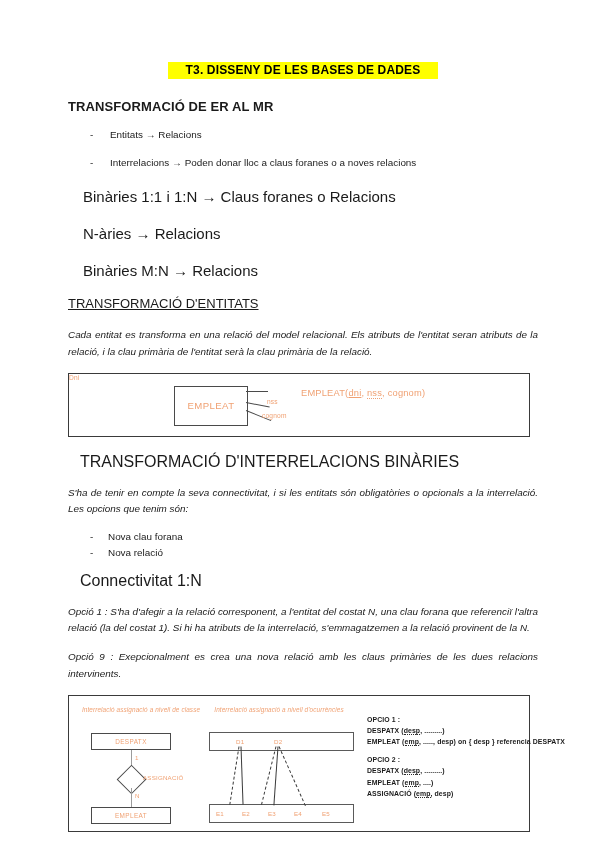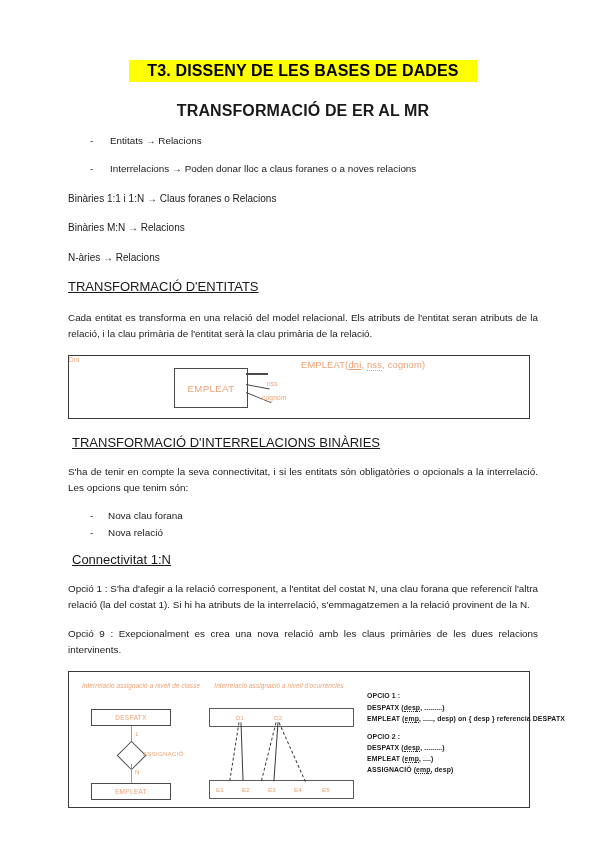--- a/index.html
+++ b/index.html
@@ -15,65 +15,64 @@
     width:600px;height:848px;
     box-sizing:border-box;
     padding:60px 62px 0 68px;
   }
   .title-wrap{ text-align:center; margin:0 0 20px 0; }
   .title{
     display:inline-block;
     background:#ffff00;
     color:#000;
     font-weight:bold;
-    font-size:16px;
+    font-size:12px;
     letter-spacing:.15px;
     padding:1px 18px;
     line-height:1.25;
   }
   h2.section{
-    font-size:16px;
+    font-size:13px;
     font-weight:bold;
     margin:4px 0 14px 0;
     letter-spacing:.1px;
-    text-align:center;
   }
   .dash-list{ margin:0 0 12px 0; padding:0; list-style:none; }
   .dash-list li{
     position:relative;
     font-size:9.9px;
     line-height:1.45;
     padding-left:42px;
     margin-bottom:14px;
   }
   .dash-list li .dash{
     position:absolute;left:22px;top:0;
   }
   .dash-list.tight li{ margin-bottom:2px; padding-left:40px; }
   p.line{
-    font-size:10px;
+    font-size:15px;
     line-height:1.55;
-    margin:0 0 14px 0;
+    margin:0 0 14px 15px;
   }
   p.para{
     font-size:9.9px;
     line-height:1.62;
     margin:0 0 13px 0;
     text-align:justify;
+    font-style:italic;
   }
   .uhead{
     font-size:13px;
     margin:0 0 16px 0;
     text-decoration:underline;
     display:block;
   }
   .uhead-sm{
-    font-size:13px;
-    margin:0 0 14px 4px;
-    text-decoration:underline;
+    font-size:16px;
+    margin:0 0 14px 12px;
     display:block;
   }
   
   .figbox{
     border:1.6px solid #3a3a3a;
     box-sizing:border-box;
     margin:0 8px 16px 0;
     background:#fff;
     position:relative;
   }
@@ -88,21 +87,21 @@
     width:72px;height:38px;
     border:1.7px solid #4a4a4a;
     display:flex;align-items:center;justify-content:center;
     font-size:9.6px;
     letter-spacing:.4px;
   }
   .attr{ position:absolute;font-size:6.6px;letter-spacing:.2px; }
   .attr.a2{ left:198px; top:24px; }
   .attr.a3{ left:193px; top:38px; }
   .rel-note{
-    position:absolute;left:232px;top:4px;
+    position:absolute;left:232px;top:14px;
     font-size:9.3px;letter-spacing:.2px;
   }
   .rel-note u{ text-decoration:underline; }
   .dotted-u{ border-bottom:1px dotted #f0a173; }
   .lead{ position:absolute;background:#4a4a4a;height:1.3px;transform-origin:left center; }
 
   
   .cap{
     position:absolute;
     font-size:6.4px;
@@ -177,22 +176,22 @@
       <span class="dash">-</span>
       <span>Entitats → Relacions</span>
     </li>
     <li>
       <span class="dash">-</span>
       <span>Interrelacions → Poden donar lloc a claus foranes o a noves relacions</span>
     </li>
   </ul>
 
   <p class="line">Binàries 1:1 i 1:N → Claus foranes o Relacions</p>
+  <p class="line">N-àries → Relacions</p>
   <p class="line">Binàries M:N → Relacions</p>
-  <p class="line">N-àries → Relacions</p>
 
   <span class="uhead">TRANSFORMACIÓ D'ENTITATS</span>
 
   <p class="para">Cada entitat es transforma en una relació del model relacional. Els atributs de l'entitat seran atributs de la relació, i la clau primària de l'entitat serà la clau primària de la relació.</p>
 
   <div class="figbox fig1">
     <div class="emp-box orange">
       <span>EMPLEAT</span>
     </div>
 

